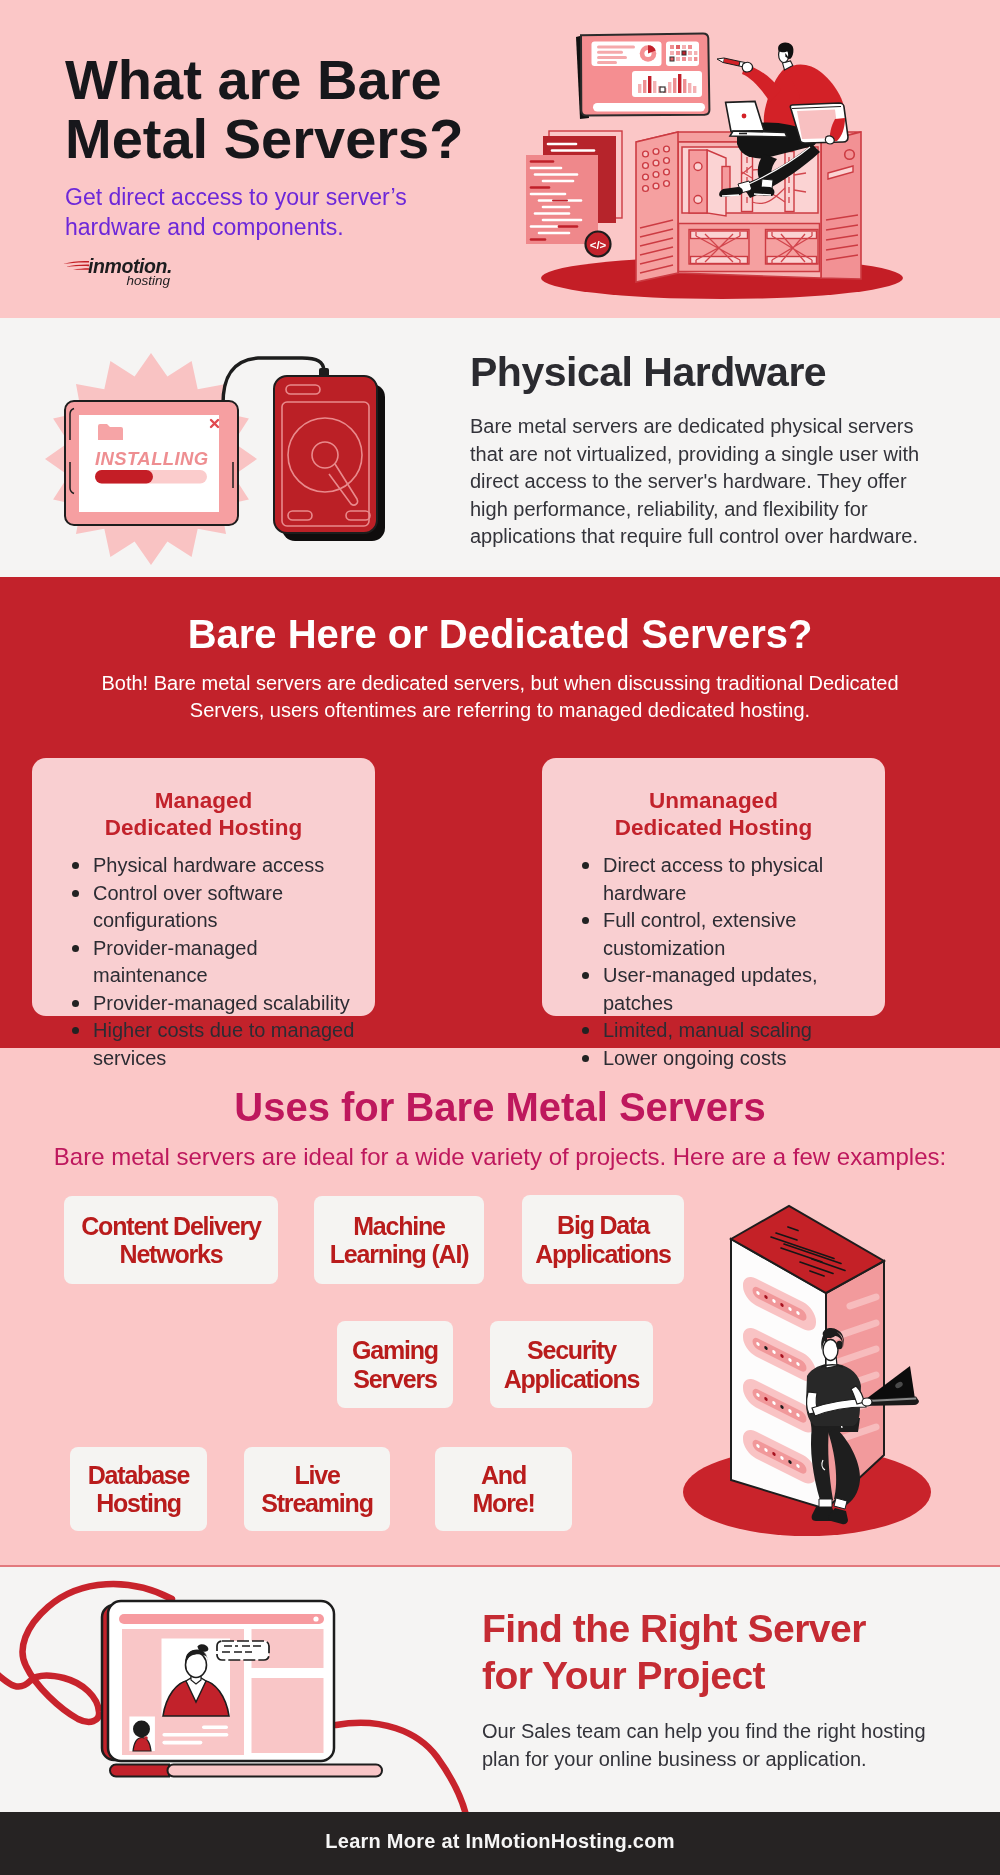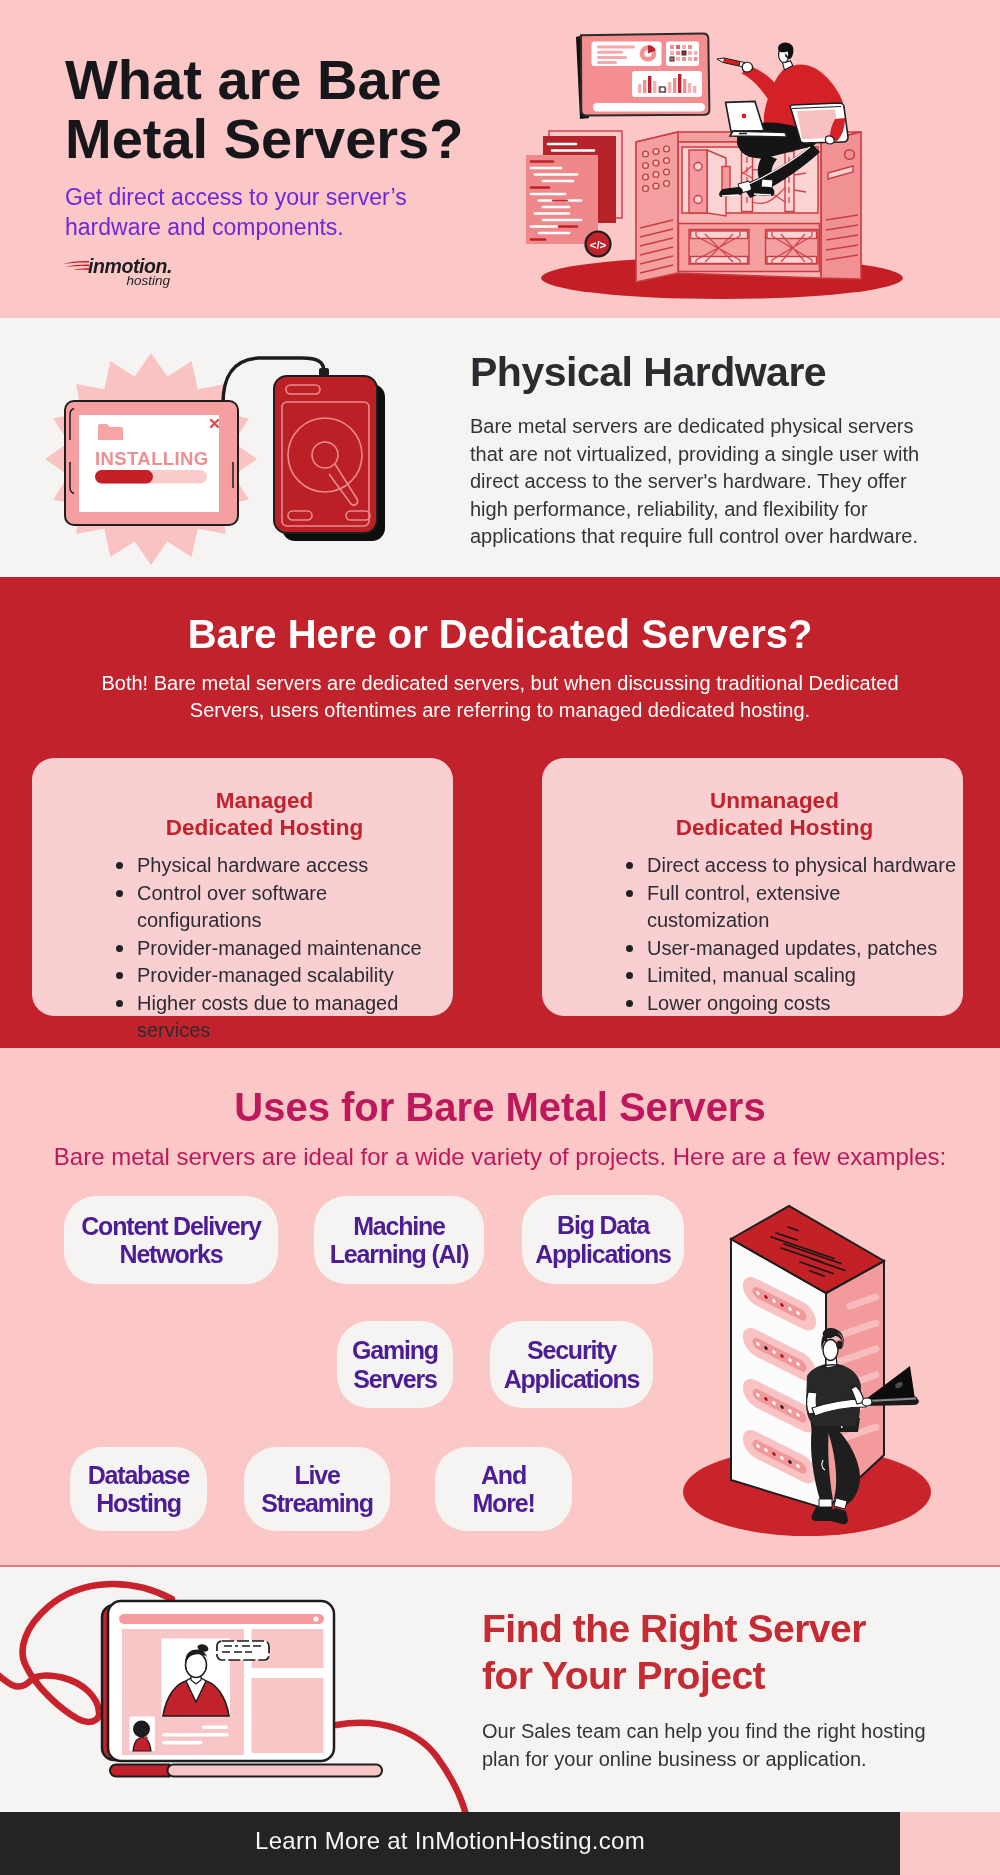--- a/index.html
+++ b/index.html
@@ -15,41 +15,41 @@
 
   
   .sec2 { top:318px; left:0; width:1000px; height:259px; background:#f5f4f3; }
   .h2a { left:470px; top:349px; font-size:41px; font-weight:bold; color:#2b2b30; letter-spacing:-0.5px; }
   .p2 { left:470px; top:413px; width:475px; font-size:20px; line-height:27.6px; color:#33333a; }
 
   
   .sec3 { top:577px; left:0; width:1000px; height:471px; background:#c2222b; }
   .h3a { left:0; top:612px; width:1000px; text-align:center; font-size:40px; font-weight:bold; color:#fff; }
   .p3 { left:100px; top:670px; width:800px; text-align:center; font-size:20px; line-height:27px; color:#fff; }
-  .card { top:758px; width:421px; height:258px; background:#f9cfd1; border-radius:22px;padding-left:44px; }
+  .card { top:758px; width:343px; height:258px; background:#f9cfd1; border-radius:14px; }
   .cardL { left:32px; }
   .cardR { left:542px; }
   .card h3 { margin-top:29px; text-align:center; font-size:22.5px; line-height:27px; font-weight:bold; color:#c2222b; }
   .card ul { margin:11px 0 0 36px; list-style:none; }
   .card li { position:relative; font-size:20px; line-height:27.5px; color:#2c2c33; padding-left:25px; }
   .card li::before { content:""; position:absolute; left:4px; top:10px; width:7px; height:7px; border-radius:50%; background:#222; }
 
   
   .sec4 { top:1048px; left:0; width:1000px; height:519px; background:#fbc7c7; border-bottom:2px solid #e2797d; }
   .h4a { left:0; top:1085px; width:1000px; text-align:center; font-size:40px; font-weight:bold; color:#be185d; letter-spacing:0px; }
   .p4 { left:0; top:1143px; width:1000px; text-align:center; font-size:24px; color:#be185d; }
-  .pill { background:#f5f4f2; border-radius:32px; color:#4c1d95; font-weight:bold; font-size:25px; letter-spacing:-1.2px; line-height:28.5px; text-align:center; display:flex; align-items:center; justify-content:center; }
+  .pill { background:#f5f4f2; border-radius:8px; color:#b91c1c; font-weight:bold; font-size:25px; letter-spacing:-1.2px; line-height:28.5px; text-align:center; display:flex; align-items:center; justify-content:center; }
 
   
   .sec5 { top:1567px; left:0; width:1000px; height:245px; background:#f5f4f3; }
   .h5a { left:482px; top:1605px; font-size:39px; line-height:47px; font-weight:bold; color:#c52b33; letter-spacing:-0.5px; }
   .p5 { left:482px; top:1718px; width:460px; font-size:20px; line-height:27.5px; color:#33333a; }
 
   
-  .sec6 { top:1812px; left:0; width:900px; height:63px; background:#262323; color:#f6f6f6; font-size:24px; font-weight:400; letter-spacing:0.25px; display:flex; align-items:center; justify-content:center; padding-bottom:5px; }
+  .sec6 { top:1812px; left:0; width:1000px; height:63px; background:#262323; color:#f6f6f6; font-size:20px; font-weight:700; letter-spacing:0.25px; display:flex; align-items:center; justify-content:center; padding-bottom:5px; }
 </style>
 </head>
 <body>
 <div id="page">
   <div class="abs sec1"></div>
   <div class="abs sec2"></div>
   <div class="abs sec3"></div>
   <div class="abs sec4"></div>
   <div class="abs sec5"></div>
 
@@ -275,21 +275,21 @@
         <path d="M326,117 c3,-2 7,-1 8,2 c1,3 -1,5 -4,5 c-3,0 -6,-3 -4,-7 Z" fill="#ffffff" stroke="#1d1d1d" stroke-width="1.2"></path>
 
         <polygon points="282.5,43 290.5,41 292.8,45.5 284.5,50" fill="#ffffff" stroke="#1d1d1d" stroke-width="1.1"></polygon>
         <ellipse cx="283.8" cy="34.8" rx="5.2" ry="7.7" fill="#ffffff" stroke="#1d1d1d" stroke-width="1.2"></ellipse>
         <path d="M278.5,31 C277,26 280,22.8 285,22.6 C289.8,22.4 293.2,25.4 293.4,29.4 C293.6,33 292.6,36.8 290.5,38.8 L288,39 C288.8,36 288.4,33 287.2,31.2 C285,32.8 281.2,32.6 278.5,31 Z" fill="#101010"></path>
         <path d="M285.2,33 L287.8,36.2 L288,39 L285.4,36.3 Z" fill="#101010"></path>
       </g>
     </svg>
   </div>
 
-  <div class="abs" id="illo2" style="left:30px; top:330px;">
+  <div class="abs" id="illo2" style="left:30px; top:330px;font-style:italic;">
     <svg width="390" height="240" viewBox="0 0 390 240">
 
       <path id="burst" fill="#f9c3c3" d="M121.0,23.0 L137.4,46.6 L161.6,31.1 L167.7,59.2 L196.0,54.0 L190.8,82.3 L218.9,88.4 L203.4,112.6 L227.0,129.0 L203.4,145.4 L218.9,169.6 L190.8,175.7 L196.0,204.0 L167.7,198.8 L161.6,226.9 L137.4,211.4 L121.0,235.0 L104.6,211.4 L80.4,226.9 L74.3,198.8 L46.0,204.0 L51.2,175.7 L23.1,169.6 L38.6,145.4 L15.0,129.0 L38.6,112.6 L23.1,88.4 L51.2,82.3 L46.0,54.0 L74.3,59.2 L80.4,31.1 L104.6,46.6 Z"></path>
 
       <path d="M193,74 C193,50 200,30 228,28 L272,28 C288,28 293,32 294,40" fill="none" stroke="#1d1d1d" stroke-width="3.5"></path>
       <rect x="289" y="38" width="10" height="10" rx="2" fill="#1d1d1d"></rect>
 
       <rect x="252" y="54" width="103" height="157" rx="13" fill="#0f0d0d"></rect>
       <rect x="244" y="46" width="103" height="157" rx="13" fill="#bb2026" stroke="#1d1d1d" stroke-width="2"></rect>
       <g fill="none" stroke="#e98a8c" stroke-width="1.6">

